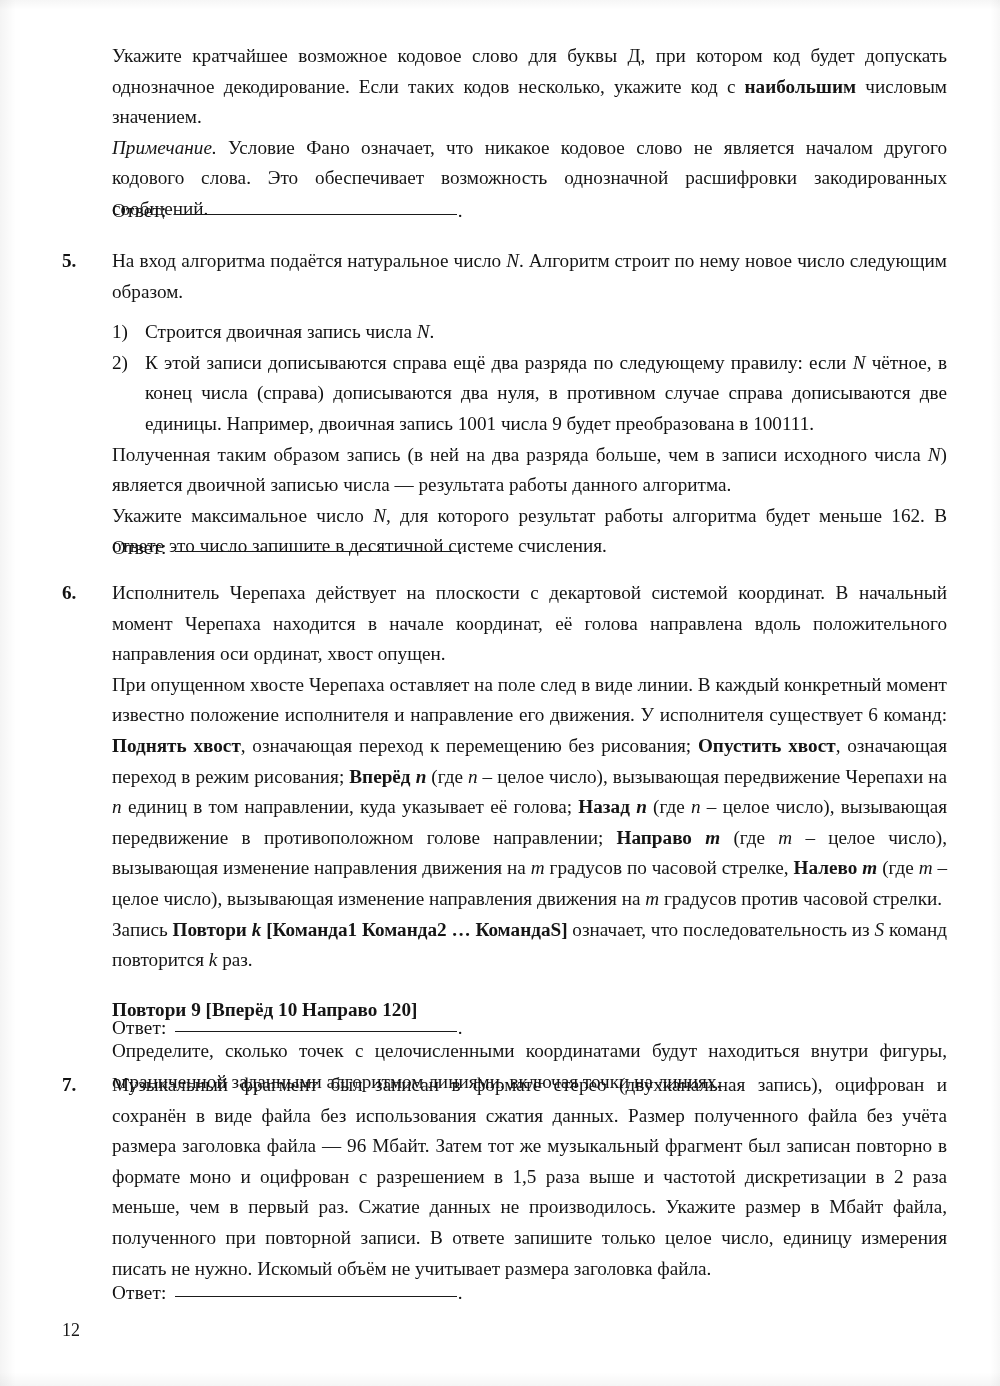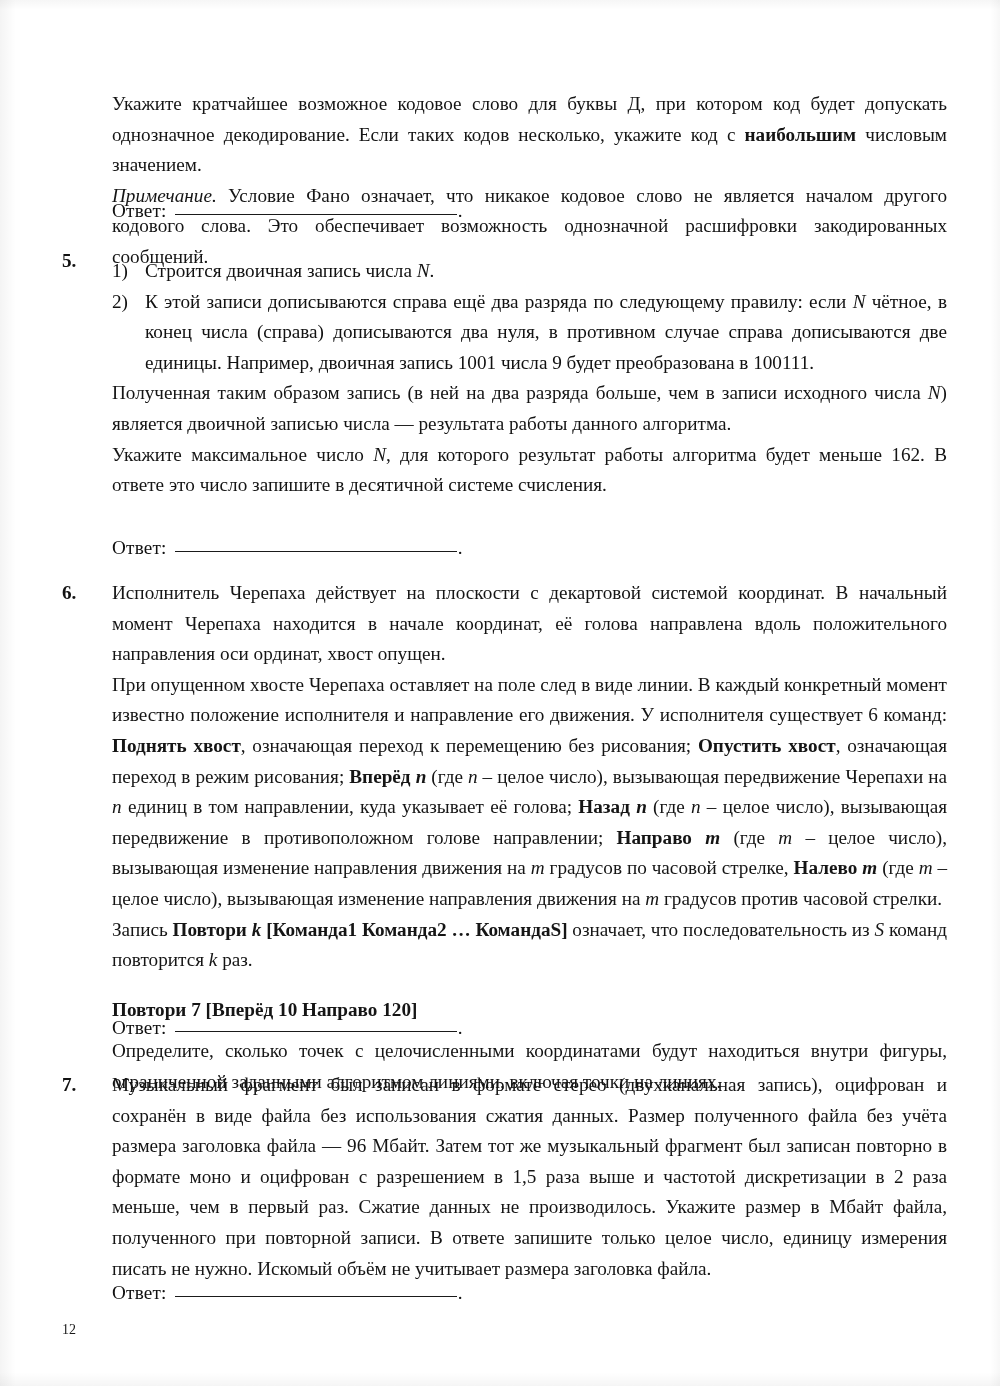--- a/index.html
+++ b/index.html
@@ -27,21 +27,20 @@
     hyphens: manual;
     color: #151515;
     margin: 0;
   }
 
   
   .block {
     position: absolute;
     left: 112px;
     width: 835px;
-    margin-top: 48px;
   }
 
   
   .task {
     position: absolute;
     left: 62px;
     width: 885px;
   }
   .task .num {
     position: absolute;
@@ -103,21 +102,21 @@
   .answer .dot { }
 
   .it { font-style: italic; }
   .bd { font-weight: bold; }
   .mi { font-style: italic; font-family: "Liberation Serif", "DejaVu Serif", serif; }
 
   .pageno {
     position: absolute;
     left: 62px;
     top: 1318px;
-    font-size: 14px;
+    font-size: 18px;
     line-height: 24px;
     color: #1a1a1a;
   }
 
   
   .edge-tint {
     position: absolute;
     pointer-events: none;
   }
   .edge-left {
@@ -152,20 +151,21 @@
     <p class="para"><span class="it">Примечание.</span><span> Условие Фано означает, что никакое кодовое слово не является началом другого кодового слова. Это обеспечивает возможность однозначной расшифровки закодированных сообщений.</span></p>
   </div>
 
   <div class="answer" style="top:196px;">
     <span class="lbl">Ответ:</span><span class="rule"></span><span class="dot">.</span>
   </div>
 
   <div class="task" style="top:246px;">
     <div class="num">5.</div>
     <div class="body">
+      <p class="para"><span>На вход алгоритма подаётся натуральное число </span><span class="mi">N</span><span>. Алгоритм строит по нему новое число следующим образом.</span></p>
 
       <ul class="sublist">
         <li>
           <span class="marker">1)</span><span>Строится двоичная запись числа </span><span class="mi">N</span><span>.</span>
         </li>
         <li>
           <span class="marker">2)</span><span>К этой записи дописываются справа ещё два разряда по следующему правилу: если </span><span class="mi">N</span><span> чётное, в конец числа (справа) дописываются два нуля, в противном случае справа дописываются две единицы. Например, двоичная запись 1001 числа 9 будет преобразована в 100111.</span>
         </li>
       </ul>
 
@@ -183,21 +183,21 @@
     <div class="num">6.</div>
     <div class="body">
       <p class="para">Исполнитель Черепаха действует на плоскости с декартовой системой координат. В начальный момент Черепаха находится в начале координат, её голова направлена вдоль положительного направления оси ординат, хвост опущен.</p>
 
       <p class="para"><span>При опущенном хвосте Черепаха оставляет на поле след в виде линии. В каждый конкретный момент известно положение исполнителя и направление его движения. У исполнителя существует 6 команд: </span><span class="bd">Поднять хвост</span><span>, означающая переход к перемещению без рисования; </span><span class="bd">Опустить хвост</span><span>, означающая переход в режим рисования; </span><span class="bd">Вперёд</span><span class="bd">&nbsp;</span><span class="bd mi">n</span><span> (где </span><span class="mi">n</span><span> – целое число), вызывающая передвижение Черепахи на </span><span class="mi">n</span><span> единиц в том направлении, куда указывает её голова; </span><span class="bd">Назад</span><span class="bd">&nbsp;</span><span class="bd mi">n</span><span> (где </span><span class="mi">n</span><span> – целое число), вызывающая передвижение в противоположном голове направлении; </span><span class="bd">Направо</span><span class="bd">&nbsp;</span><span class="bd mi">m</span><span> (где </span><span class="mi">m</span><span> – целое число), вызывающая изменение направления движения на </span><span class="mi">m</span><span> градусов по часовой стрелке, </span><span class="bd">Налево</span><span class="bd">&nbsp;</span><span class="bd mi">m</span><span> (где </span><span class="mi">m</span><span> – целое число), вызывающая изменение направления движения на </span><span class="mi">m</span><span> градусов против часовой стрелки.</span></p>
 
       <p class="para"><span>Запись </span><span class="bd">Повтори</span><span class="bd">&nbsp;</span><span class="bd mi">k</span><span>&nbsp;</span><span class="bd">[Команда1 Команда2 … КомандаS]</span><span> означает, что последовательность из </span><span class="mi">S</span><span> команд повторится </span><span class="mi">k</span><span> раз.</span></p>
 
       <div class="spacer-md"></div>
 
-      <p class="para bd" style="text-align:left;">Повтори 7 [Вперёд 10 Направо 120]</p>
+      <p class="para bd" style="text-align:left;">Повтори 9 [Вперёд 10 Направо 120]</p>
 
       <div class="spacer-sm"></div>
 
       <p class="para">Определите, сколько точек с целочисленными координатами будут находиться внутри фигуры, ограниченной заданными алгоритмом линиями, включая точки на линиях.</p>
     </div>
   </div>
 
   <div class="answer" style="top:1013px;">
     <span class="lbl">Ответ:</span><span class="rule"></span><span class="dot">.</span>
   </div>

